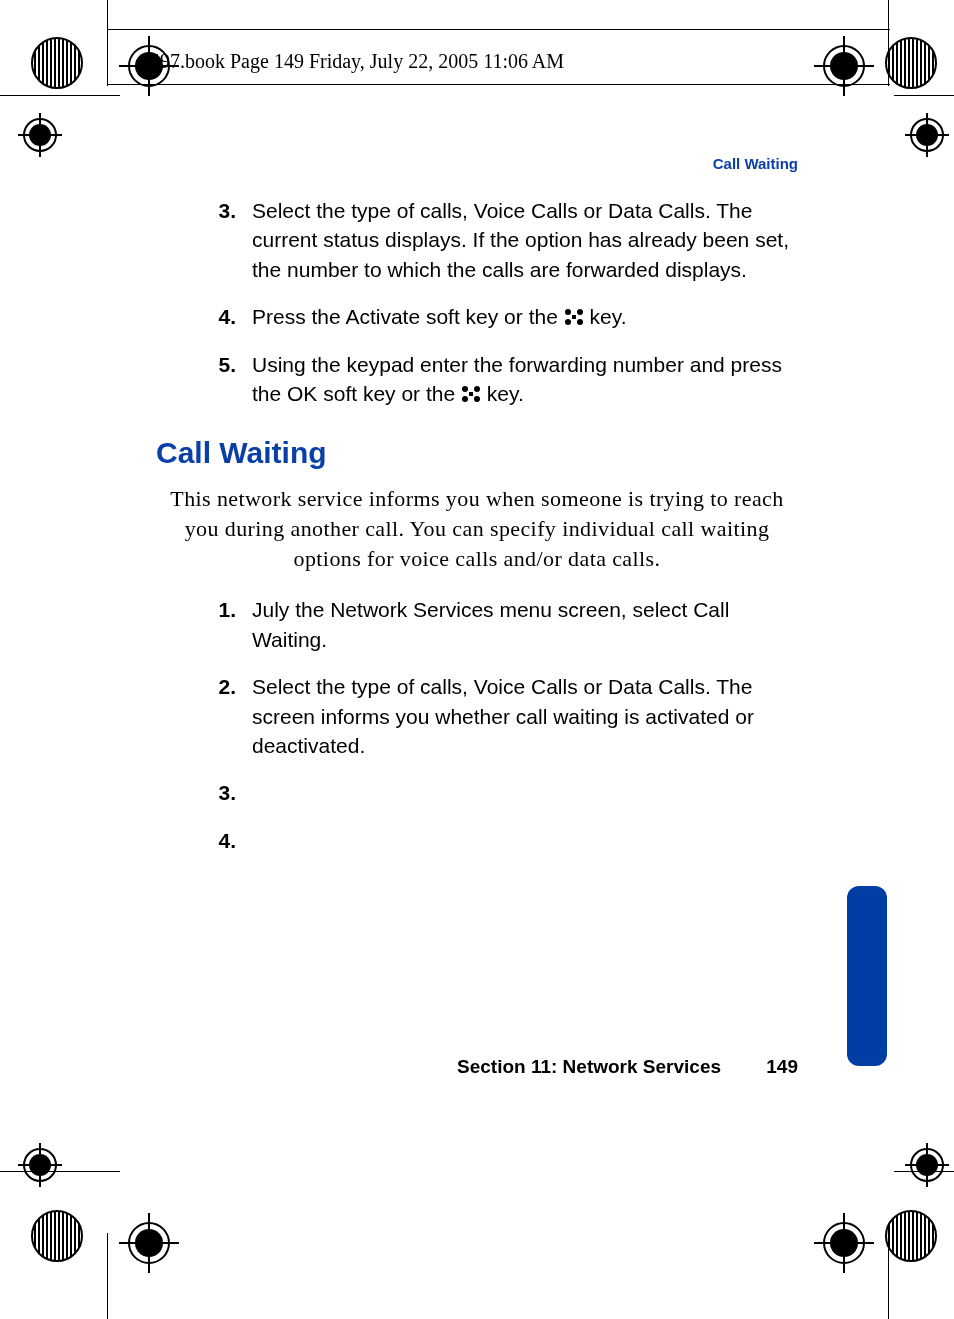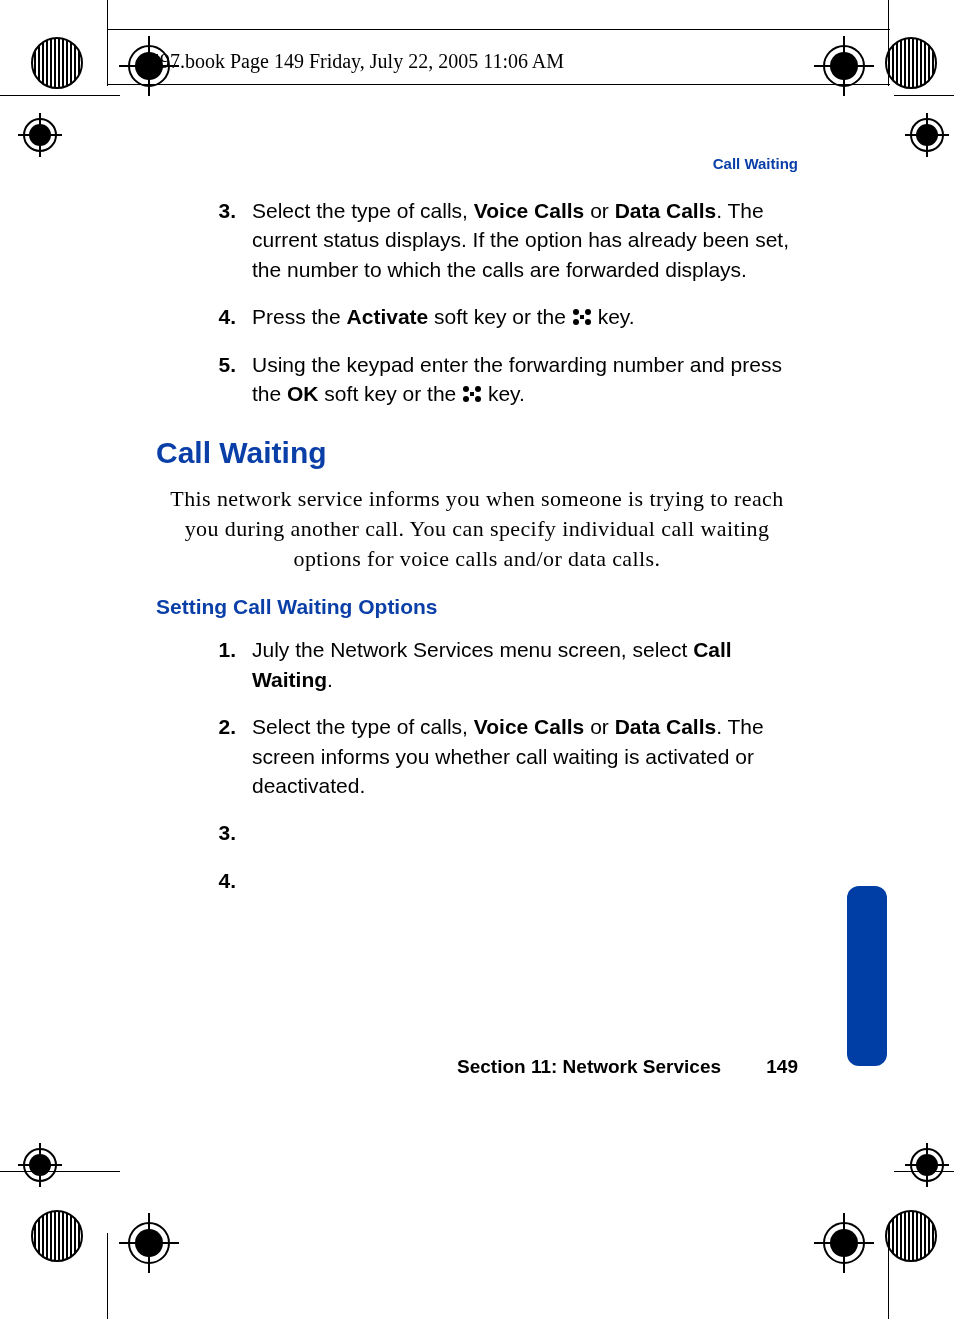--- a/index.html
+++ b/index.html
@@ -85,21 +85,21 @@
   }
   .ol .num {
     flex: 0 0 80px;
     text-align: right;
     padding-right: 16px;
     font-weight: bold;
   }
   .ol .body {
     flex: 1;
   }
-  .bold { font-weight: bold; margin-top: 34px; }
+  .bold { font-weight: normal; margin-top: 34px; }
 
   .h1 {
     color: #0a3fa8;
     font-weight: bold;
     font-size: 30px;
     margin: 28px 0 14px 0;
   }
 
   .para {
     font-family: Georgia, "Times New Roman", serif;
@@ -299,21 +299,20 @@
             <circle cx="16" cy="14" r="3" fill="#000"></circle>
             <rect x="8" y="7" width="4" height="4" fill="#000"></rect>
           </svg><span> key.</span></div>
       </li>
     </ul>
 
   <div class="h1">Call Waiting</div>
 
   <div class="para">This network service informs you when someone is trying to reach you during another call. You can specify individual call waiting options for voice calls and/or data calls.</div>
 
-  <div class="h2">Setting Call Waiting Options</div>
 
   <ul class="ol" id="list2">
       <li>
         <div class="num">1.</div>
         <div class="body"><span>July the Network Services menu screen, select </span><span class="bold">Call Waiting</span><span>.</span></div>
       </li>
       <li>
         <div class="num">2.</div>
         <div class="body"><span>Select the type of calls, </span><span class="bold">Voice Calls</span><span> or </span><span class="bold">Data Calls</span><span>. The screen informs you whether call waiting is activated or deactivated.</span></div>
       </li>

